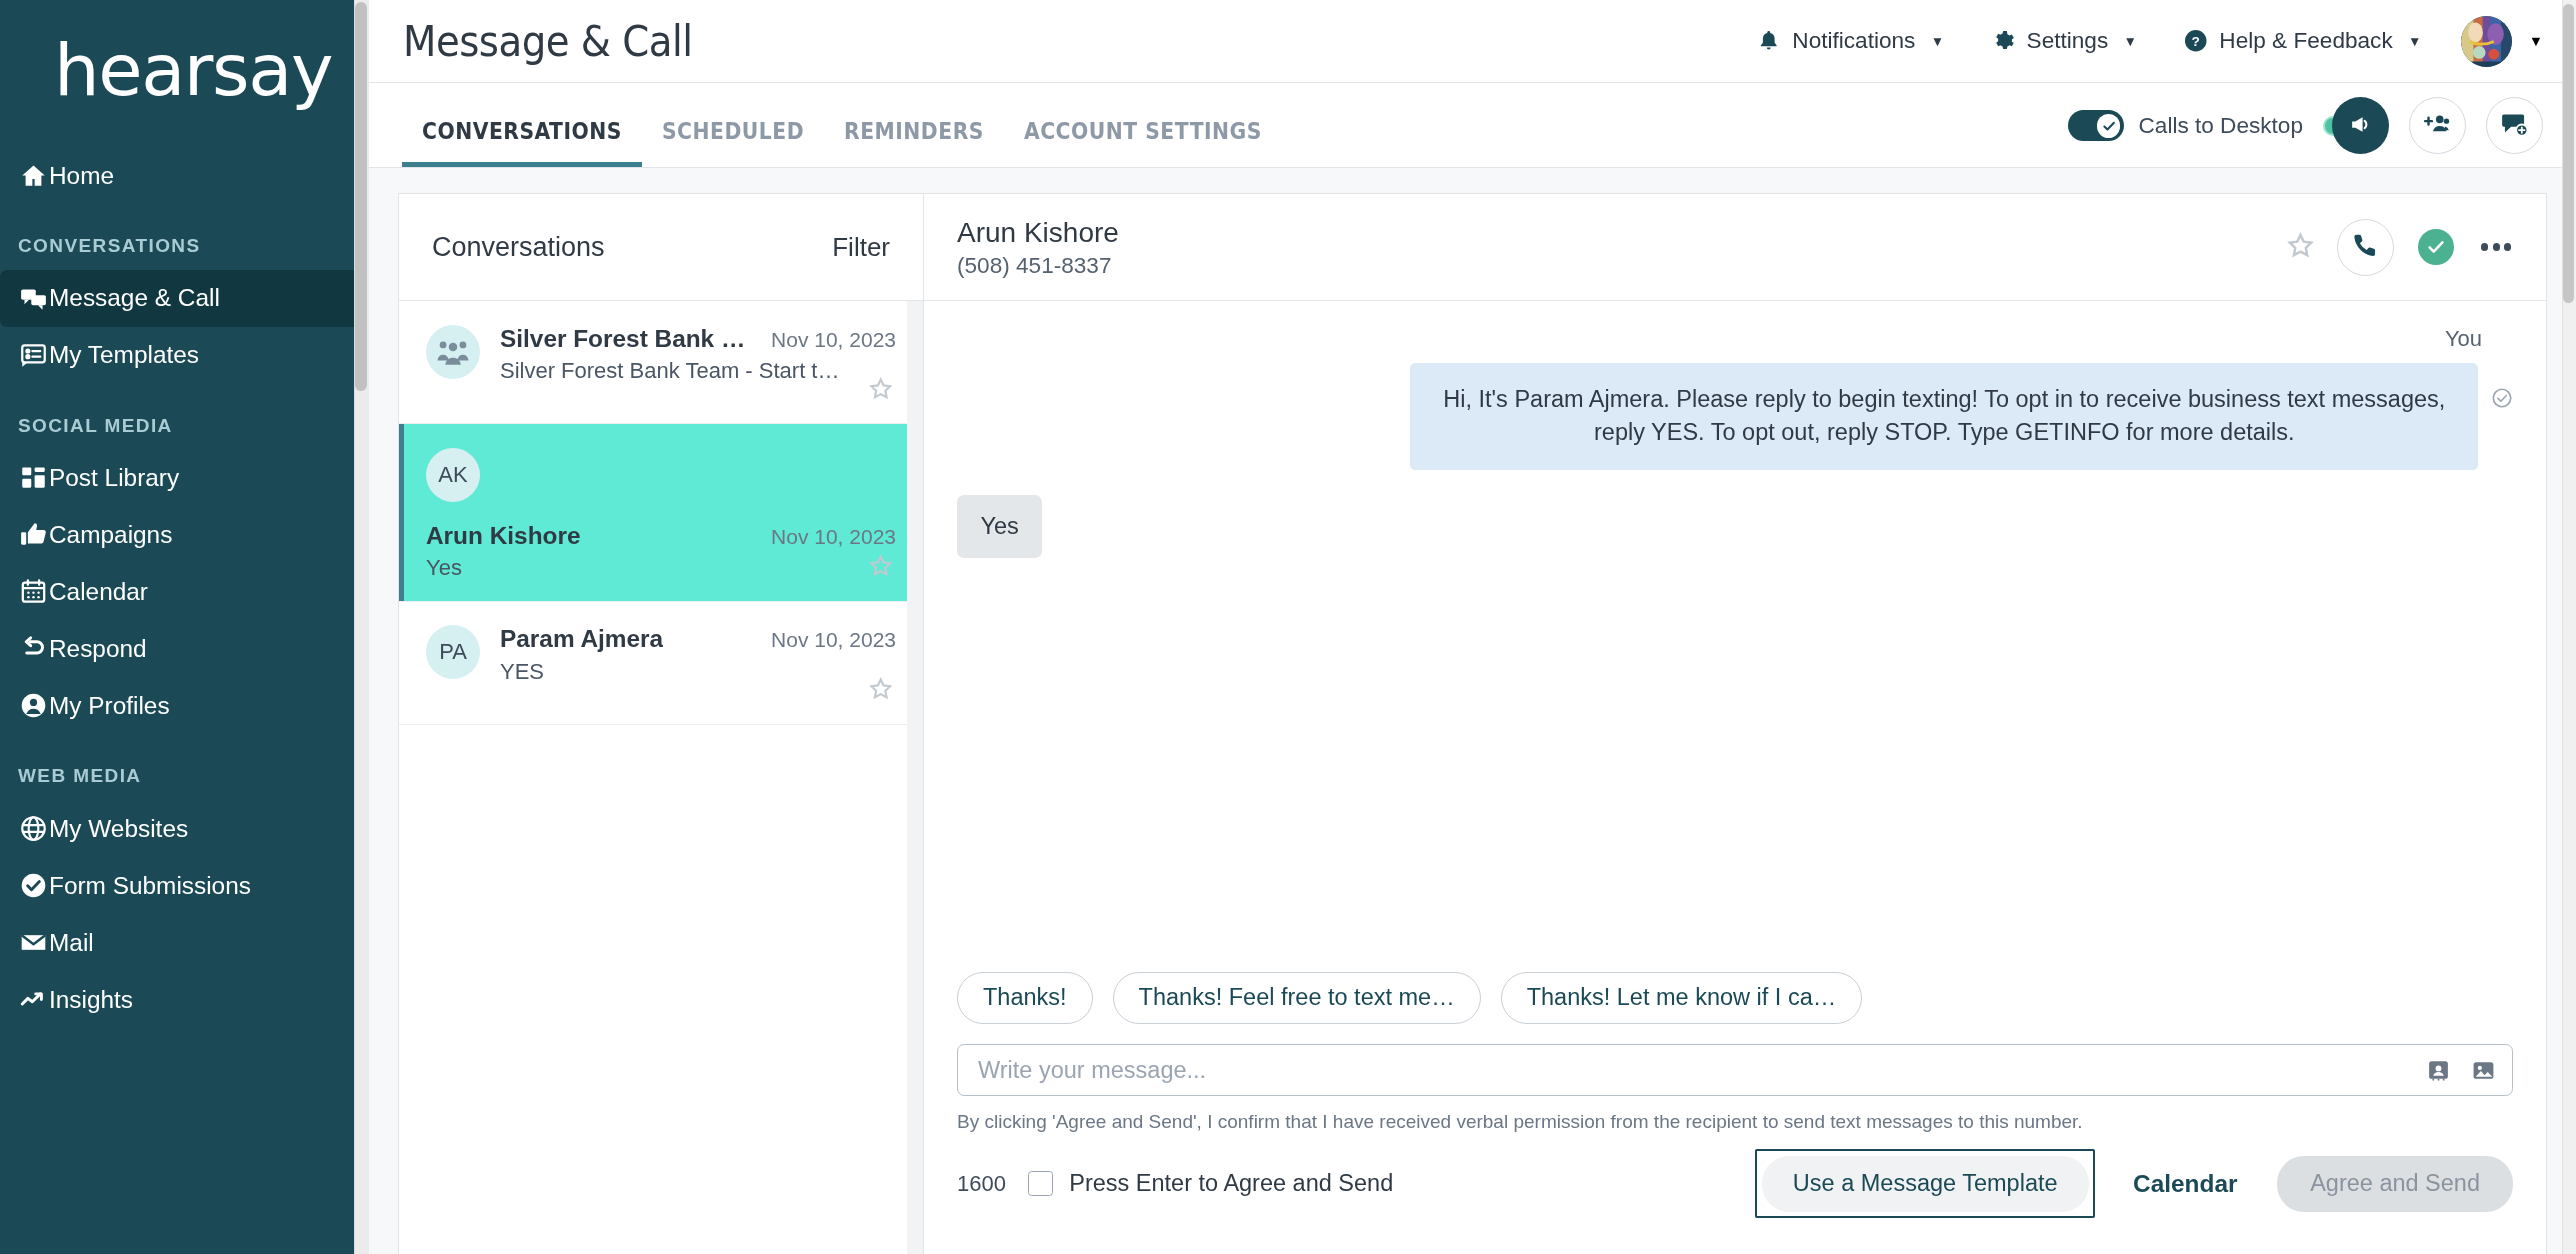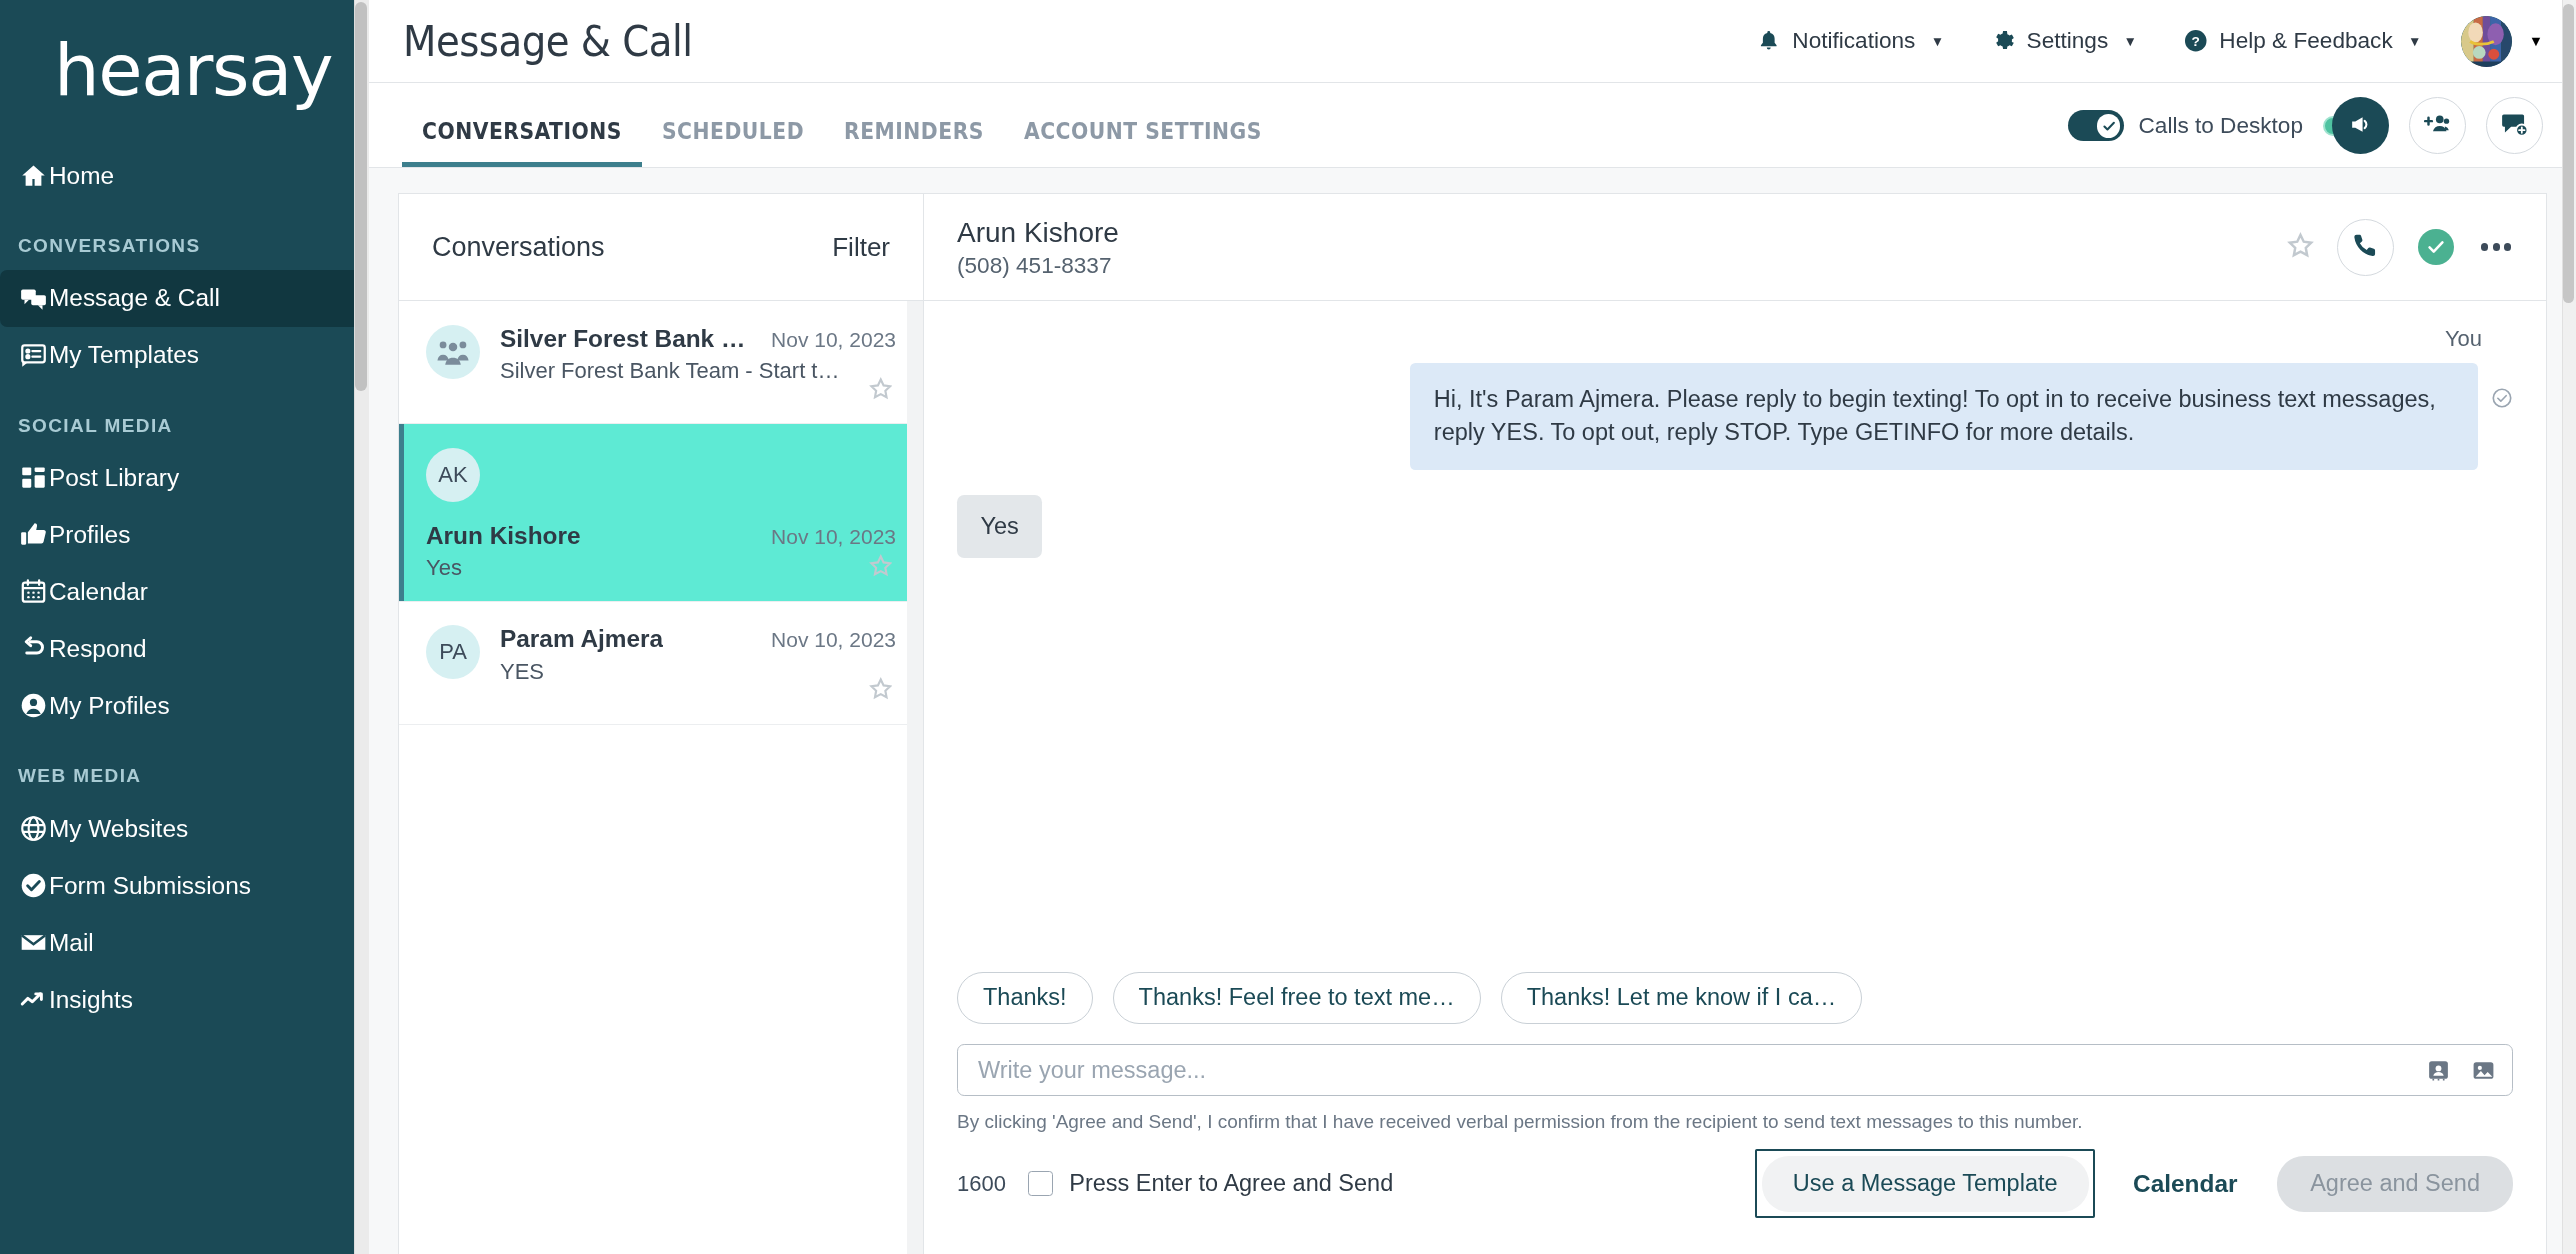--- a/index.html
+++ b/index.html
@@ -196,21 +196,21 @@
   .th-more span { width: 7.2px; height: 7.2px; border-radius: 50%; background: #3d4b5a; display: block; }
 
   .thread-body {
     flex: 1 1 auto; padding: 25px 33px 0 33px; overflow: hidden;
     display: flex; flex-direction: column; min-height: 0;
   }
   .msg-you-label { text-align: right; font-size: 22px; color: #55626f; padding-right: 31px; }
   .msg-row-out { display: flex; justify-content: flex-end; align-items: flex-start; gap: 12.7px; margin-top: 11px; }
   .bubble-out {
     background: #dce9f7; color: #2f3a45; border-radius: 5.4px;
-    padding: 20px 23.5px; font-size: 23.5px; line-height: 1.42; max-width: 1068px;
+    padding: 20px 23.5px; font-size: 23.5px; line-height: 1.42; max-width: 1068px; text-align: center;
   }
   .tick { margin-top: 23.5px; color: #9aa5b1; flex: 0 0 auto; }
   .msg-row-in { display: flex; margin-top: 25px; }
   .bubble-in {
     background: #e3e7ea; color: #2f3a45; border-radius: 7.2px;
     padding: 16.3px 23.5px; font-size: 23.5px; line-height: 1.3;
   }
 
   .thread-footer { padding: 0 33px 16px 33px; flex: 0 0 auto; }
   .quick-replies { display: flex; gap: 20px; margin-bottom: 20px; }
@@ -321,21 +321,21 @@
     </span>
     <span class="nav-label">Post Library</span>
   </div>
   <div class="nav-item">
     <span class="nav-icon">
       <svg width="27" height="27" viewBox="0 0 24 24" fill="#ffffff">
           <rect x="1" y="10" width="4.5" height="11" rx="1"></rect>
           <path d="M7 10 13 2c1.6 0 2.4 1.1 2.1 2.6L14.4 8H21c1.3 0 2.2 1.1 1.9 2.3l-1.9 8c-.2 1-1 1.7-2 1.7H7z"></path>
         </svg>
     </span>
-    <span class="nav-label">Profiles</span>
+    <span class="nav-label">Campaigns</span>
   </div>
   <div class="nav-item">
     <span class="nav-icon">
       <svg width="27" height="27" viewBox="0 0 24 24" fill="none" stroke="#ffffff" stroke-width="2">
           <rect x="2.5" y="4" width="19" height="17" rx="2"></rect>
           <path d="M2.5 9h19"></path>
           <path d="M7 2v4M17 2v4" stroke-linecap="round"></path>
           <g fill="#ffffff" stroke="none">
             <circle cx="7.5" cy="13" r="1.1"></circle>
             <circle cx="12" cy="13" r="1.1"></circle>

